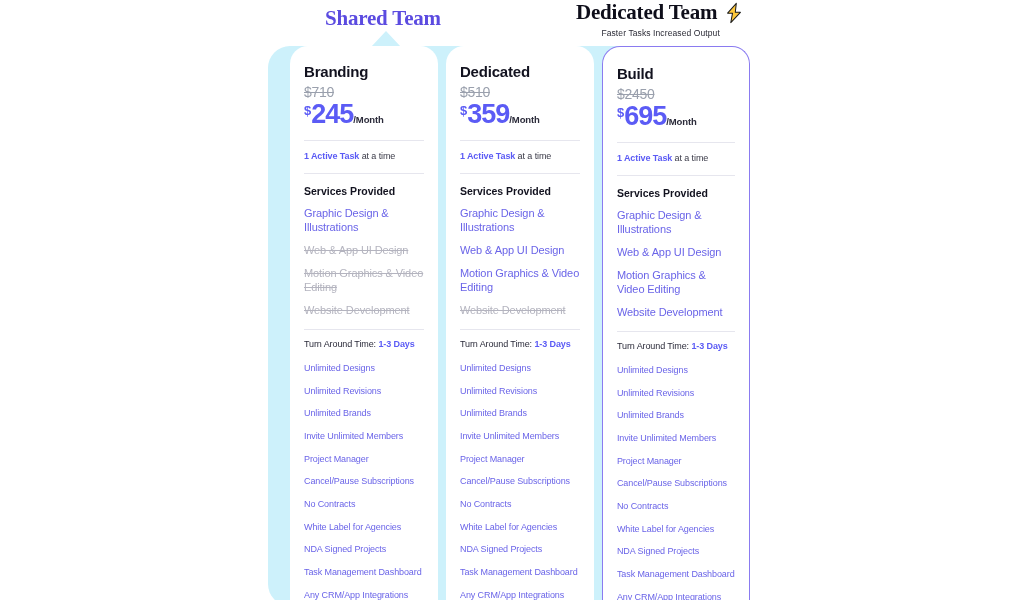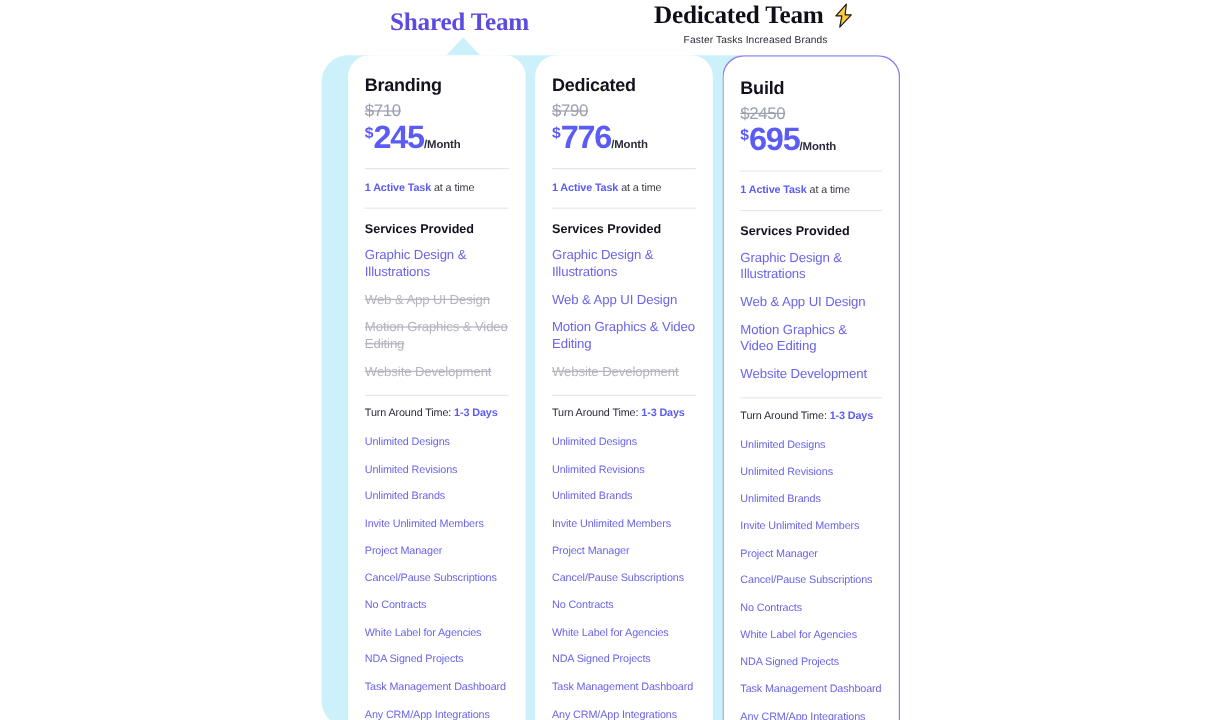--- a/index.html
+++ b/index.html
@@ -14,21 +14,21 @@
   
   .tabs { position:absolute; top:0; left:0; width:1024px; height:48px; }
 
   .shared-tab {
     position:absolute; left:325px; top:6px;
     font-family:"Liberation Serif", serif;
     font-weight:bold; font-size:21px; letter-spacing:-0.2px;
     color:#5B4BE0; white-space:nowrap;
   }
 
-  .dedicated-tab { position:absolute; left:545px; top:0px; text-align:center; }
+  .dedicated-tab { position:absolute; left:576px; top:0px; text-align:center; }
   .dedicated-row { display:flex; align-items:center; gap:6px; }
   .dedicated-title {
     font-family:"Liberation Serif", serif;
     font-weight:bold; font-size:21px; letter-spacing:-0.2px;
     color:#0E0E1A; white-space:nowrap;
   }
   .bolt { width:22px; height:24px; display:block; }
   .dedicated-sub {
     margin-top:3px; font-size:8.5px; color:#2a2a35;
     letter-spacing:0.1px; white-space:nowrap; text-align:center;
@@ -114,21 +114,21 @@
 
     <div class="shared-tab">Shared Team</div>
 
     <div class="dedicated-tab">
       <div class="dedicated-row">
         <span class="dedicated-title">Dedicated Team</span>
         <svg class="bolt" viewBox="0 0 24 24">
           <path d="M14.5 1.5 L5 12.2 L10.4 12.2 L8.5 22.5 L19 11.3 L13.4 11.3 Z" fill="#FFC93C" stroke="#1a1a1a" stroke-width="1.1" stroke-linejoin="round"></path>
         </svg>
       </div>
-      <div class="dedicated-sub">Faster Tasks Increased Brands</div>
+      <div class="dedicated-sub">Faster Tasks Increased Output</div>
     </div>
   </div>
 
   <div class="pointer"></div>
 
   <div class="shell">
     <div class="cards">
 
       <div class="card card-a">
         <div class="plan-name">Branding</div>
@@ -165,24 +165,24 @@
           <div class="feat">White Label for Agencies</div>
           <div class="feat">NDA Signed Projects</div>
           <div class="feat">Task Management Dashboard</div>
           <div class="feat">Any CRM/App Integrations</div>
           <div class="feat">Zoom/Google Call Collaboration</div>
         </div>
       </div>
 
       <div class="card card-b">
         <div class="plan-name">Dedicated</div>
-        <div class="old-price">$790</div>
+        <div class="old-price">$510</div>
         <div class="price-row">
           <span class="cur">$</span>
-          <span class="amt">776</span>
+          <span class="amt">359</span>
           <span class="per">/Month</span>
         </div>
         <div class="rule"></div>
         <div class="active-task">
           <b>1 Active Task</b><span> at a time</span>
         </div>
         <div class="rule"></div>
         <div class="svc-title">Services Provided</div>
         <div class="svc-list">
           <div class="svc">Graphic Design &amp; Illustrations</div>

